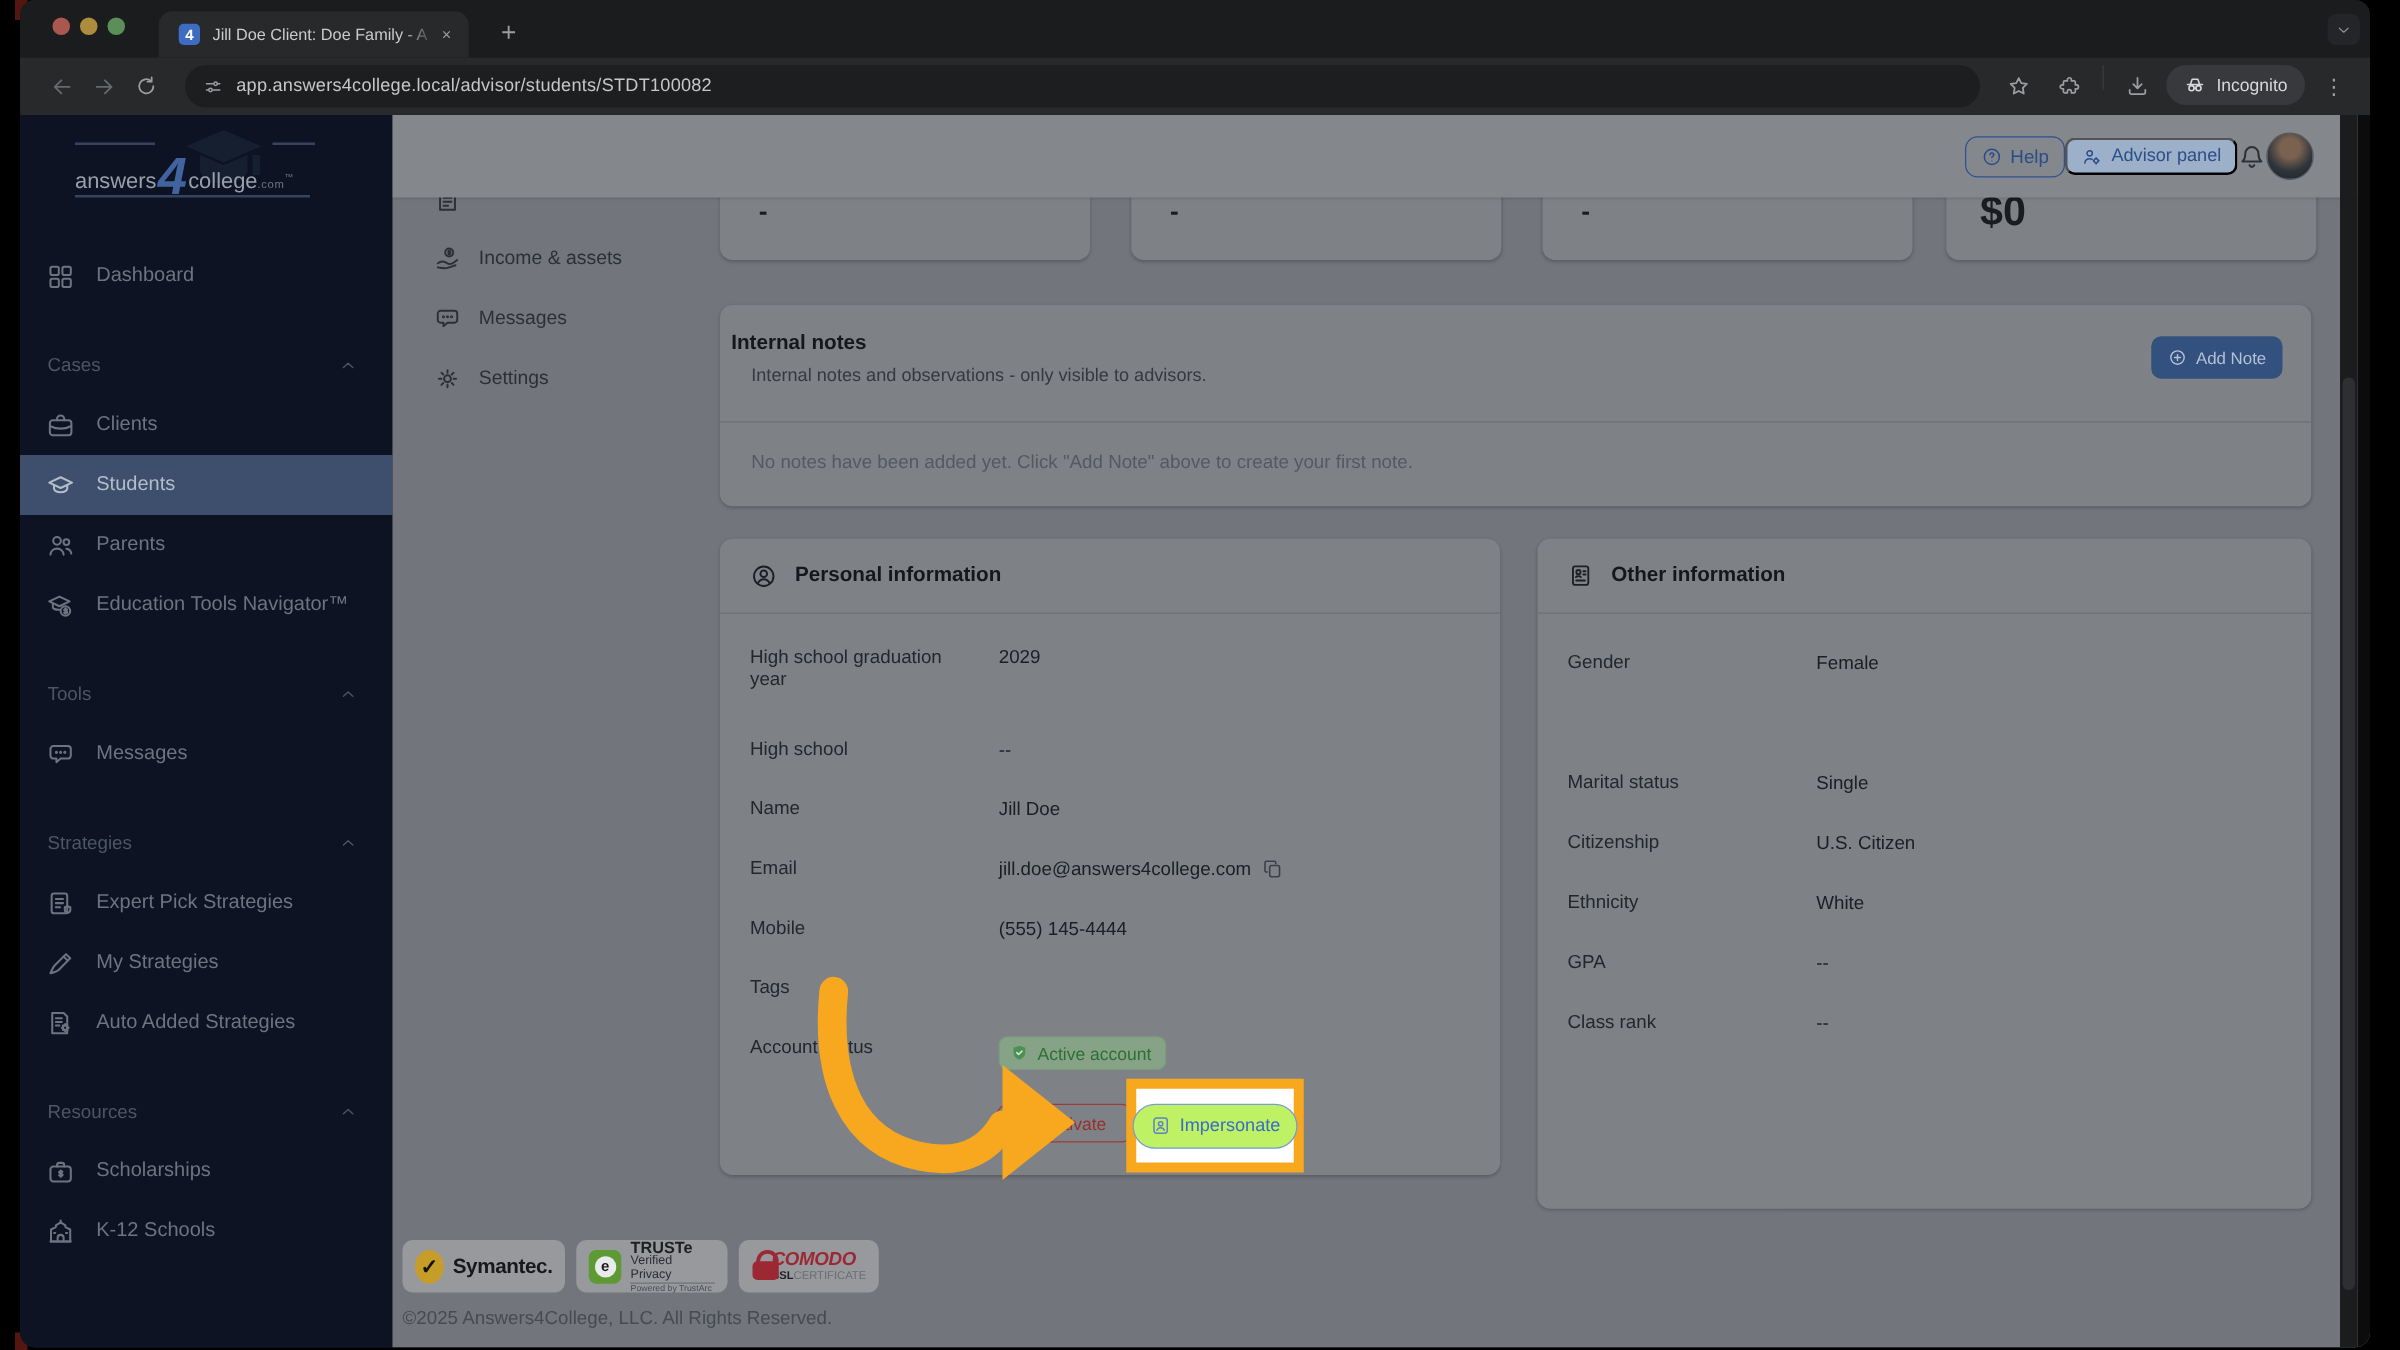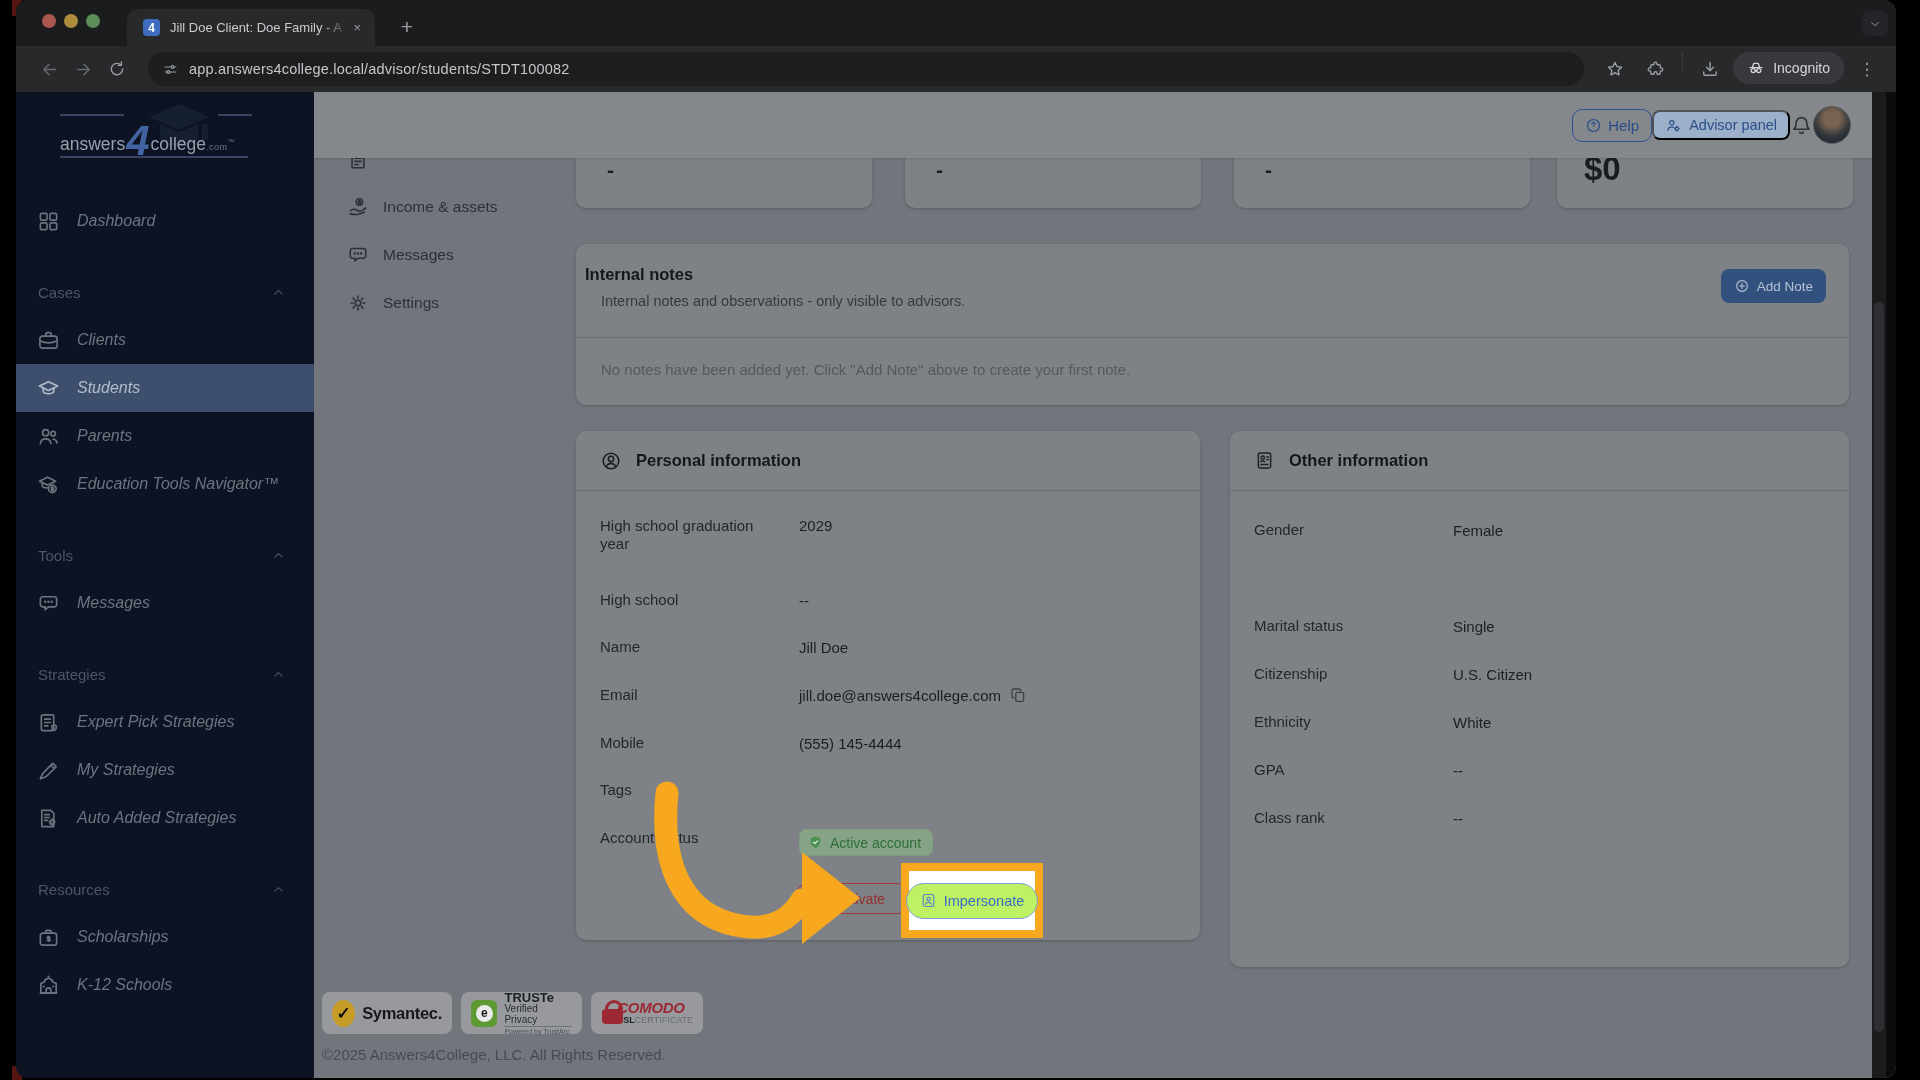--- a/index.html
+++ b/index.html
@@ -50,21 +50,21 @@
   .logo .lt1 { position:absolute; left:0; top:8px; width:64px; height:2px; background:#354561; }
   .logo .lt2 { position:absolute; left:158px; top:8px; width:34px; height:2px; background:#354561; }
   .logo .lb  { position:absolute; left:0; top:50px; width:188px; height:2px; background:#354561; }
   .logo-text { position:absolute; left:0; top:14px; display:flex; align-items:baseline; color:#99a0ac; font-size:17.5px; }
   .logo-text .digit { font-size:42px; font-weight:bold; font-style:italic; color:#41639f; line-height:.75; margin:0 1px; position:relative; top:5px; }
   .logo-text .tld { font-size:9px; color:#6d7584; letter-spacing:.5px; }
   .logo-text .tm { font-size:7px; color:#6d7584; position:relative; top:-6px; }
 
   nav.sidenav { margin-top:35px; }
   .side-item { height:48px; display:flex; align-items:center; gap:17px; padding:0 16px 0 21px;
-               color:#6d7480; font-size:16px;font-style:italic; }
+               color:#6d7480; font-size:16px; }
   .side-item .lbl { white-space:nowrap; }
   .side-item.active { background:#3d4f6d; color:#b4bdca; }
   .side-sec { height:48px; margin-top:23px; display:flex; align-items:center; justify-content:space-between;
               padding:0 28px 0 22px; color:#4d5664; font-size:15px; }
 
   .main { position:relative; flex:1; background:#72767c; overflow:hidden; }
 
   .appheader { position:absolute; left:0; top:0; width:100%; height:66px; background:#84888d; z-index:3;
                display:flex; align-items:center; justify-content:flex-end; padding-right:45px;
                box-shadow:0 1px 2px rgba(0,0,0,.12); }

